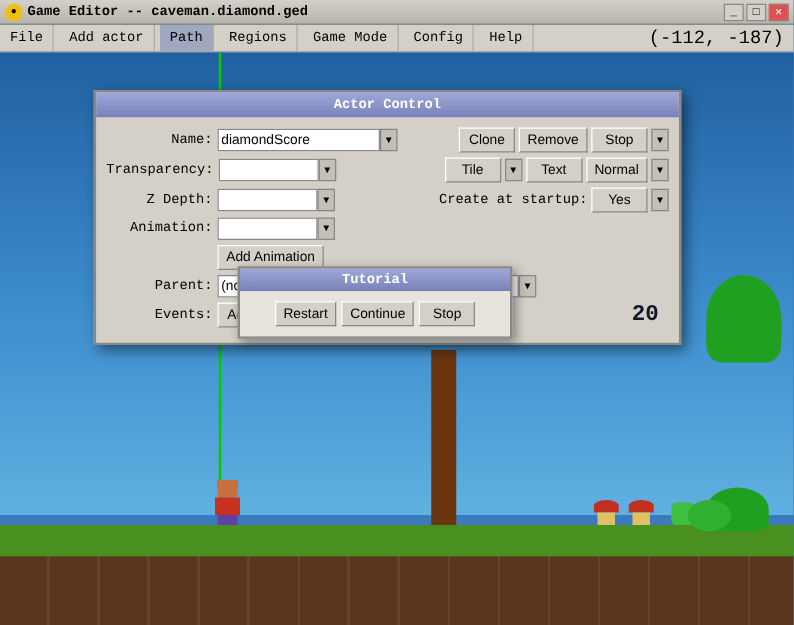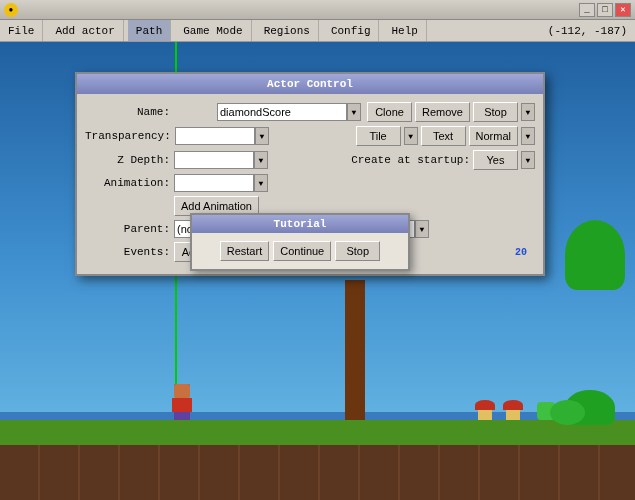--- a/index.html
+++ b/index.html
@@ -75,21 +75,21 @@
       color: #000;
       cursor: pointer;
       border-right: 1px solid #b0aca4;
       height: 100%;
       display: flex;
       align-items: center;
     }
     .menu-item.active { background: #a0a8c0; }
     .coords {
       margin-left: auto;
-      font-size: 11px;
+      font-size: 15px;
       padding-right: 8px;
       color: #000;
     }
 
     
     .game-area {
       width: 635px;
       height: 458px;
       background: #3a7abf;
       position: relative;
@@ -260,21 +260,21 @@
       min-width: 85px;
       text-align: right;
     }
     .form-input {
       height: 18px;
       background: white;
       border: 1px solid #888;
       font-size: 11px;
       padding: 1px 2px;
     }
-    .form-input-wide { width: 130px; margin-left: 43px; }
+    .form-input-wide { width: 130px; }
     .form-input-medium { width: 80px; }
     .btn {
       height: 20px;
       background: #d4d0c8;
       border: 1px solid #888;
       border-top-color: #fff;
       border-left-color: #fff;
       font-size: 11px;
       padding: 1px 6px;
       cursor: pointer;
@@ -349,23 +349,23 @@
       border: 1px solid #888;
       border-top-color: #fff;
       border-left-color: #fff;
       font-size: 11px;
       padding: 1px 6px;
       cursor: pointer;
       min-width: 85px;
     }
     .events-count {
       margin-left: auto;
-      font-size: 10px;
+      font-size: 18px;
       font-weight: bold;
-      color: #1d4ed8;
+      color: #0f172a;
       padding-right: 8px;
     }
 
     .close-row {
       display: flex;
       justify-content: center;
       padding: 4px;
     }
 
     
@@ -387,34 +387,35 @@
       background: #30b030;
       border-radius: 50%;
     }
   </style>
 </head>
 <body>
 
 <div class="title-bar">
   <div class="title-bar-left">
     <div class="title-icon">●</div>
+    <span class="title-text">Game Editor -- caveman.diamond.ged</span>
   </div>
   <div class="title-buttons">
     <div class="title-btn">_</div>
     <div class="title-btn">□</div>
     <div class="title-btn close">✕</div>
   </div>
 </div>
 
 <div class="menu-bar">
   <div class="menu-item">File</div>
   <div class="menu-item">Add actor</div>
   <div class="menu-item active">Path</div>
+  <div class="menu-item">Regions</div>
   <div class="menu-item">Game Mode</div>
-  <div class="menu-item">Regions</div>
   <div class="menu-item">Config</div>
   <div class="menu-item">Help</div>
   <span class="coords">(-112, -187)</span>
 </div>
 
 <div class="game-area">
   <div class="sky"></div>
   <div class="green-line"></div>
 
   <div class="ground">

